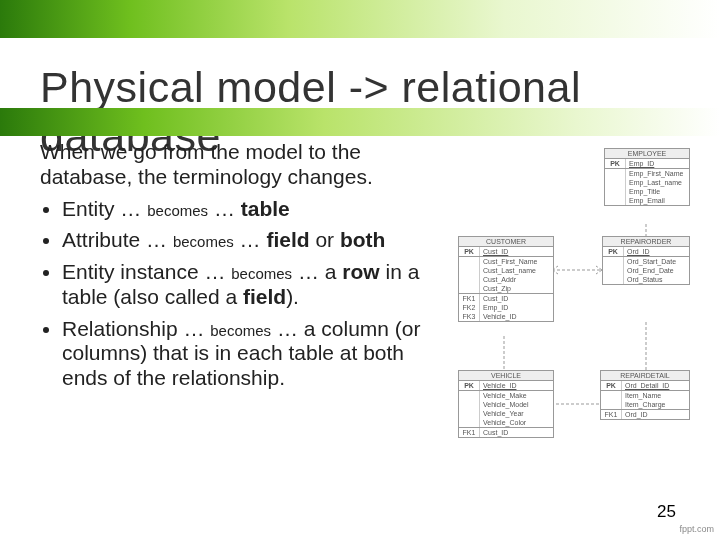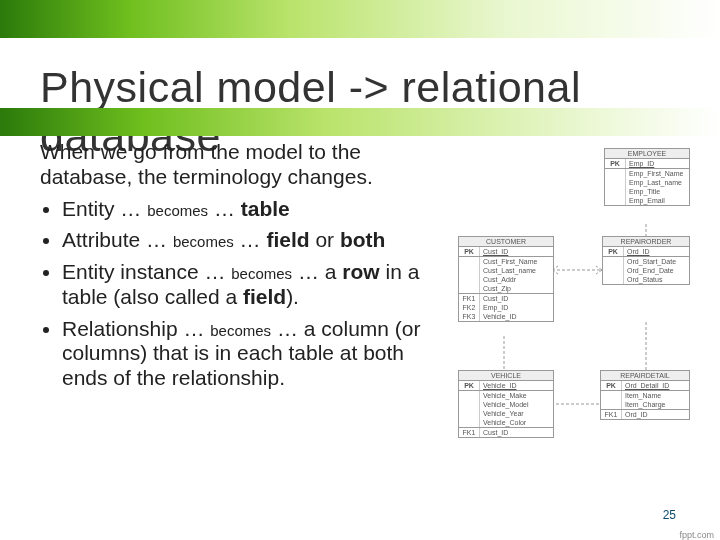--- a/index.html
+++ b/index.html
@@ -16,22 +16,22 @@
   .becomes{font-size:15px}
   .b{font-weight:bold}
   .er{position:absolute;top:148px;right:30px;width:236px;height:320px}
   .er .box{position:absolute;border:1px solid #999;background:#fff;font-size:7px;color:#555}
   .er .hdr{background:#eee;border-bottom:1px solid #999;text-align:center;padding:1px 2px;font-size:7px}
   .er .row{display:flex}
   .er .pk{width:18px;border-right:1px solid #ccc;text-align:center;padding:1px 1px}
   .er .fld{flex:1;padding:1px 3px}
   .er .sep{border-top:1px solid #999}
   .er svg{position:absolute;top:0;left:0}
-  .pagen{position:absolute;bottom:18px;right:44px;font-size:12px;color:#0c4a6e}
-  .logo{position:absolute;bottom:0;right:6px;font-size:9px;color:#8a8a8a;font-family:Arial,sans-serif}
+  .pagen{position:absolute;bottom:18px;right:44px;font-size:17px;color:#000000}
+  .logo{position:absolute;bottom:6px;right:6px;font-size:9px;color:#8a8a8a;font-family:Arial,sans-serif}
 </style>
 </head>
 <body>
 
 <div class="slide">
   <div class="banner"></div>
   <div class="title">Physical model -&gt; relational database</div>
   <div class="rule"></div>
 
   <div class="body">

